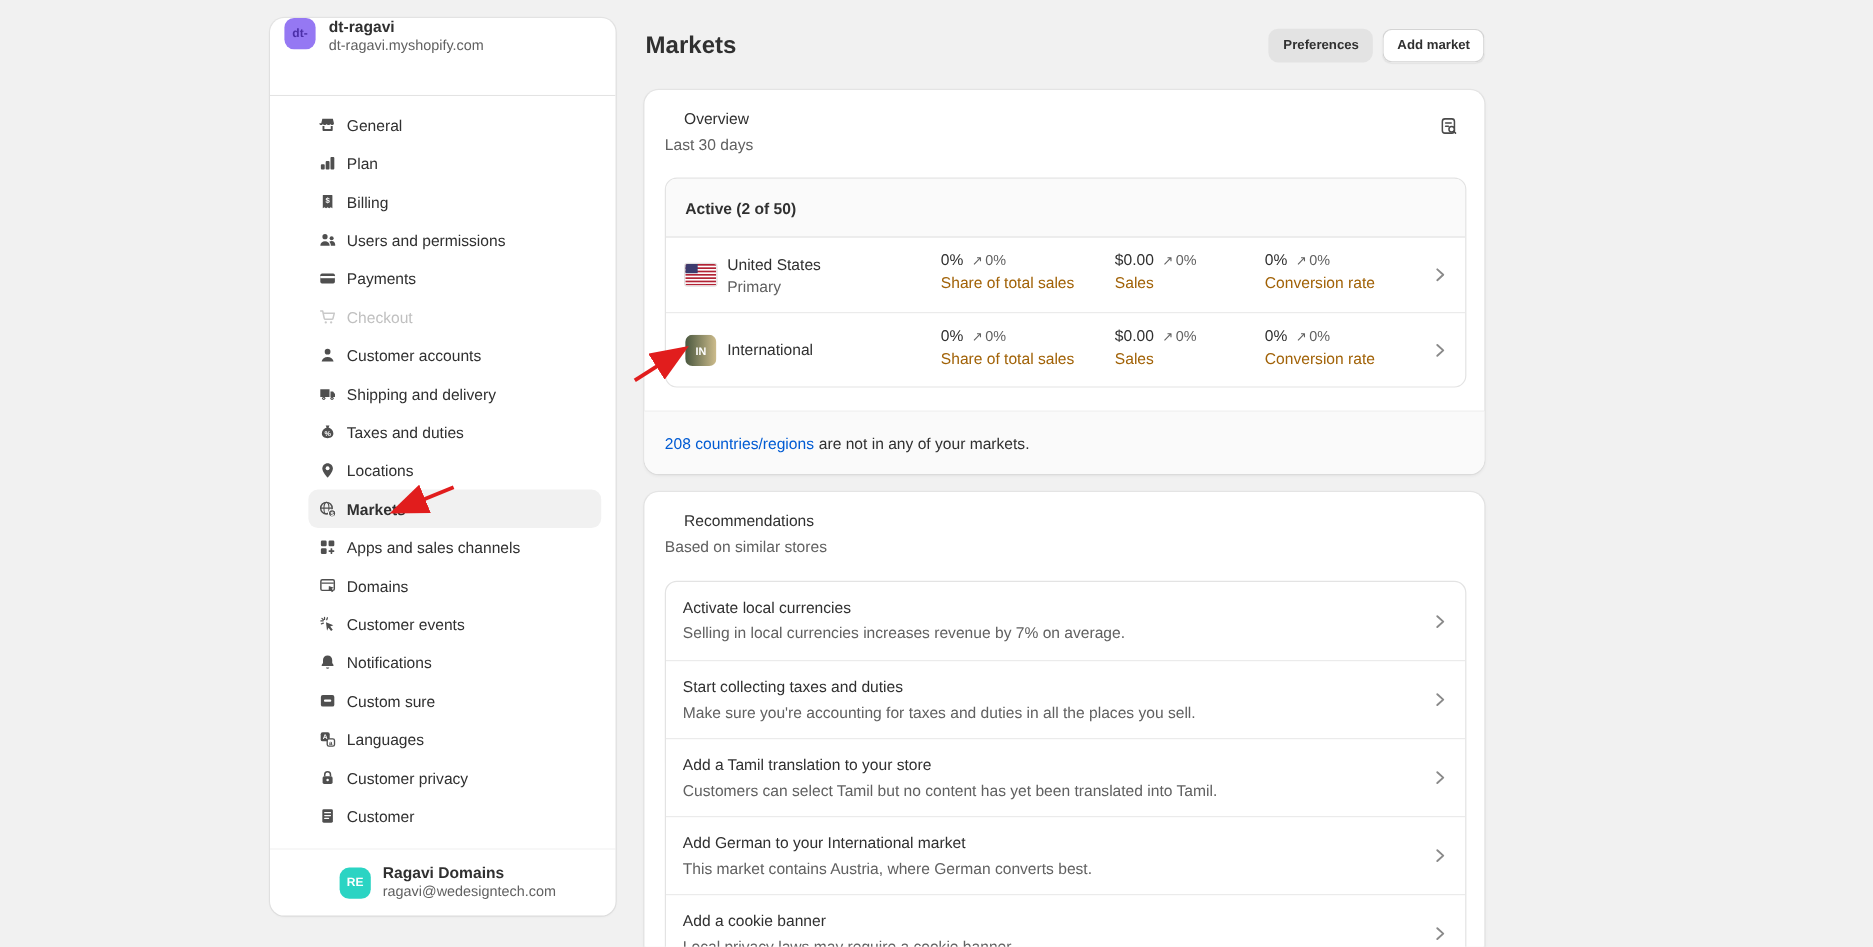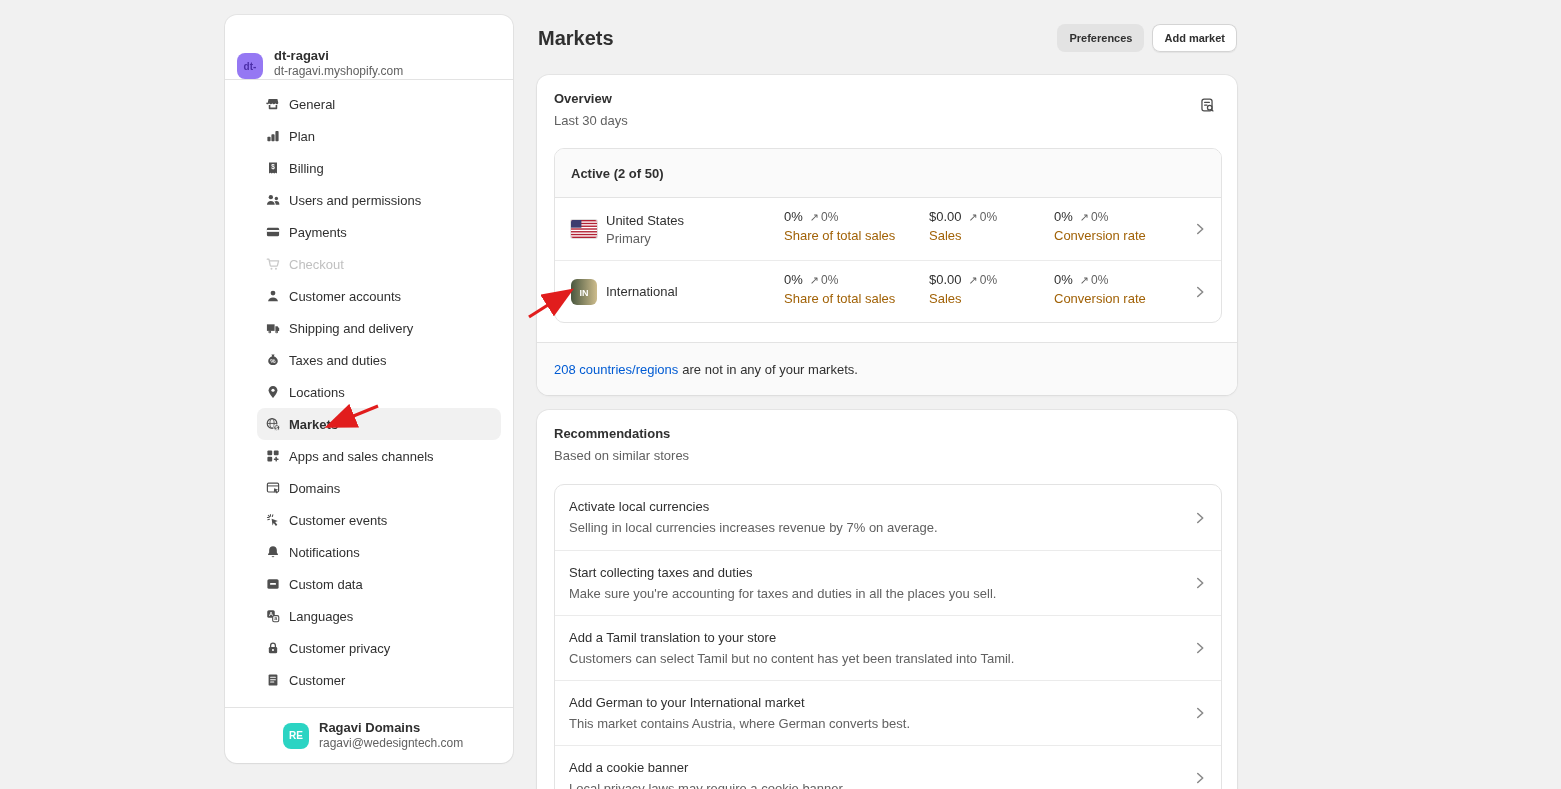--- a/index.html
+++ b/index.html
@@ -12,21 +12,21 @@
 
   
   .sidebar {
     position:absolute; left:225px; top:15px; width:288px; height:748px;
     background:#fff; border-radius:12px;
     box-shadow:0 0 0 1px rgba(0,0,0,.05), 0 1px 2px rgba(0,0,0,.05);
     display:flex; flex-direction:column;
   }
   .store-header {
     height:65px; border-bottom:1px solid #e3e3e3;
-    display:flex; align-items:flex-end; gap:11px; padding:0 12px; cursor:pointer;
+    display:flex; align-items:flex-start; gap:11px; padding:0 12px; cursor:pointer;
     border-radius:12px 12px 0 0;
   }
   .avatar {
     width:26px; height:26px; border-radius:8px; flex:none;
     display:flex; align-items:center; justify-content:center;
     font-size:10px; font-weight:bold;
   }
   .store-name { font-size:13px; font-weight:bold; line-height:16px; }
   .store-domain { font-size:12px; color:#616161; line-height:15px; }
 
@@ -59,21 +59,21 @@
   .btn-tertiary { background:#e3e3e3; }
   .btn-secondary { background:#fff; box-shadow: inset 0 0 0 1px #d4d4d4, 0 1px 1px rgba(0,0,0,.06); }
 
   .card {
     position:absolute; left:0; width:700px; background:#fff; border-radius:12px;
     box-shadow:0 0 0 1px rgba(0,0,0,.045), 0 1px 3px rgba(0,0,0,.06);
   }
   .card.overview { top:75px; height:320px; }
   .card.recs { top:410px; height:400px; }
   .card-head { padding:16px 16px 0 17px; display:flex; align-items:flex-start; }
-  .card-title { font-size:13px; font-weight:bold; line-height:16px; }
+  .card-title { font-size:13px; font-weight:normal; line-height:16px;margin-left:16px; }
   .card-sub { font-size:13px; color:#616161; margin-top:6px; }
   .icon-btn {
     margin-left:auto; width:28px; height:28px; border:none; background:transparent;
     color:#4a4a4a; cursor:pointer; padding:0; border-radius:8px;
     display:flex; align-items:center; justify-content:center;
   }
 
   .active-panel {
     position:absolute; left:17px; right:15px; top:73px;
     border:1px solid #e3e3e3; border-radius:10px; overflow:hidden; background:#fff;
@@ -278,21 +278,21 @@
         </span>
       <span>Notifications</span>
     </div>
     <div class="nav-item">
       <span class="nav-icon">
           <svg viewBox="0 0 20 20" width="16" height="16" fill="currentColor">
             <rect x="3" y="4" width="14" height="12" rx="2"></rect>
             <rect x="6.2" y="8.7" width="7.6" height="2.3" rx="1.1" fill="#fff"></rect>
           </svg>
         </span>
-      <span>Custom data</span>
+      <span>Custom sure</span>
     </div>
     <div class="nav-item">
       <span class="nav-icon">
           <svg viewBox="0 0 20 20" width="16" height="16" fill="currentColor">
             <rect x="2.8" y="2.8" width="9.4" height="9.4" rx="2"></rect>
             <text x="7.5" y="10.1" text-anchor="middle" font-size="7" font-weight="bold" fill="#fff">A</text>
             <rect x="9.6" y="9.6" width="7.6" height="7.6" rx="1.8" fill="#fff" stroke="currentColor" stroke-width="1.4"></rect>
             <text x="13.4" y="15.6" text-anchor="middle" font-size="6.5" font-weight="bold" fill="currentColor">a</text>
           </svg>
         </span>

